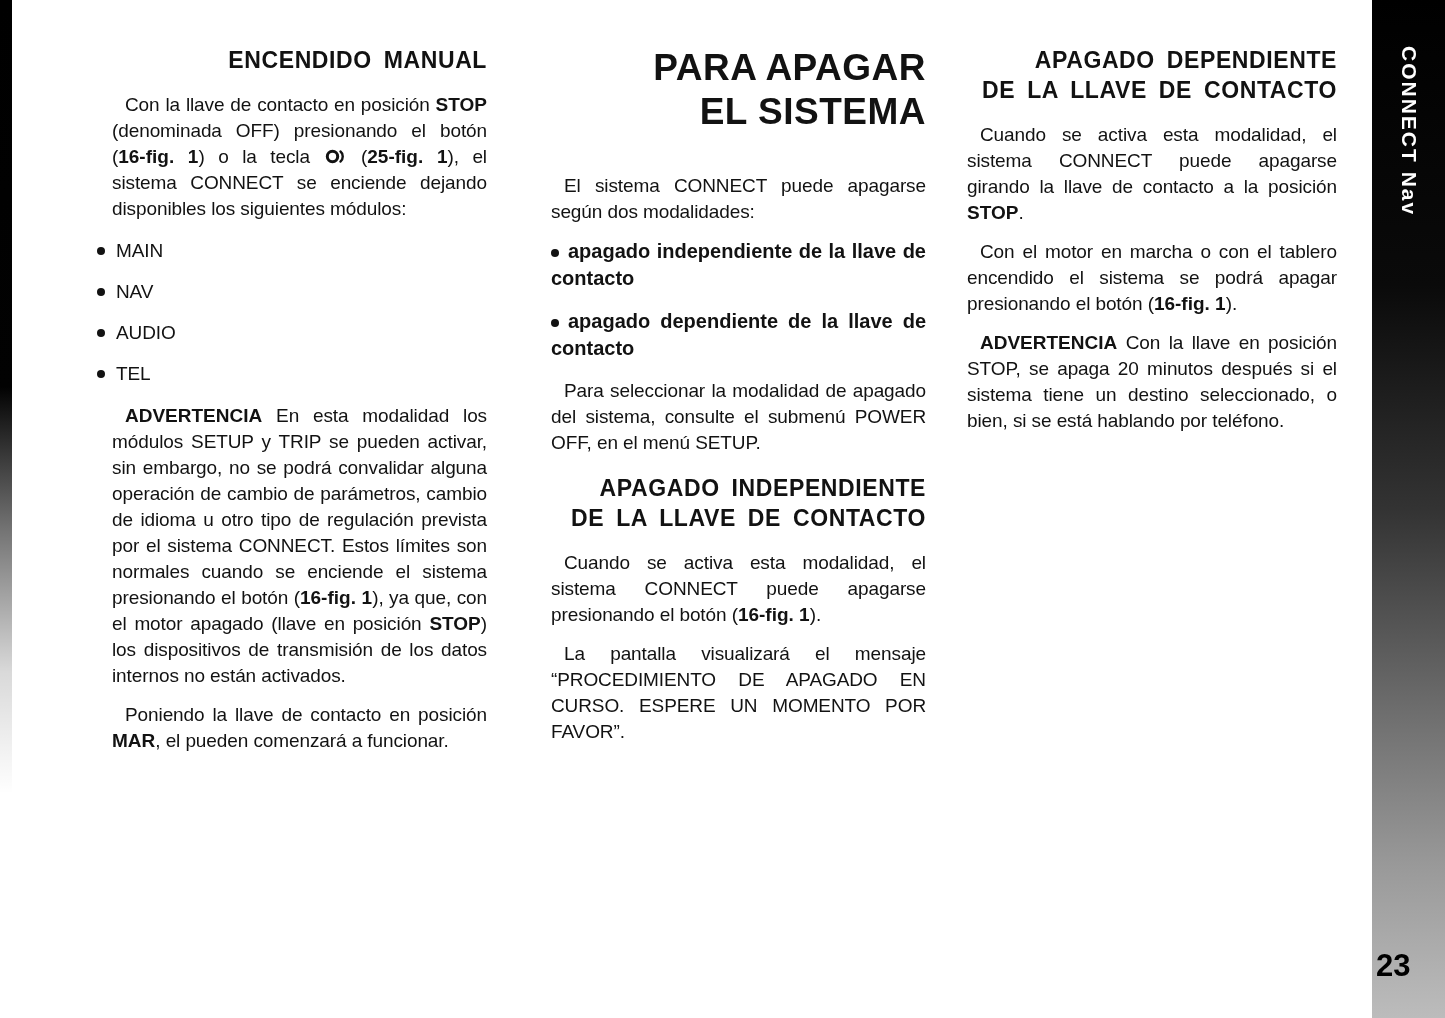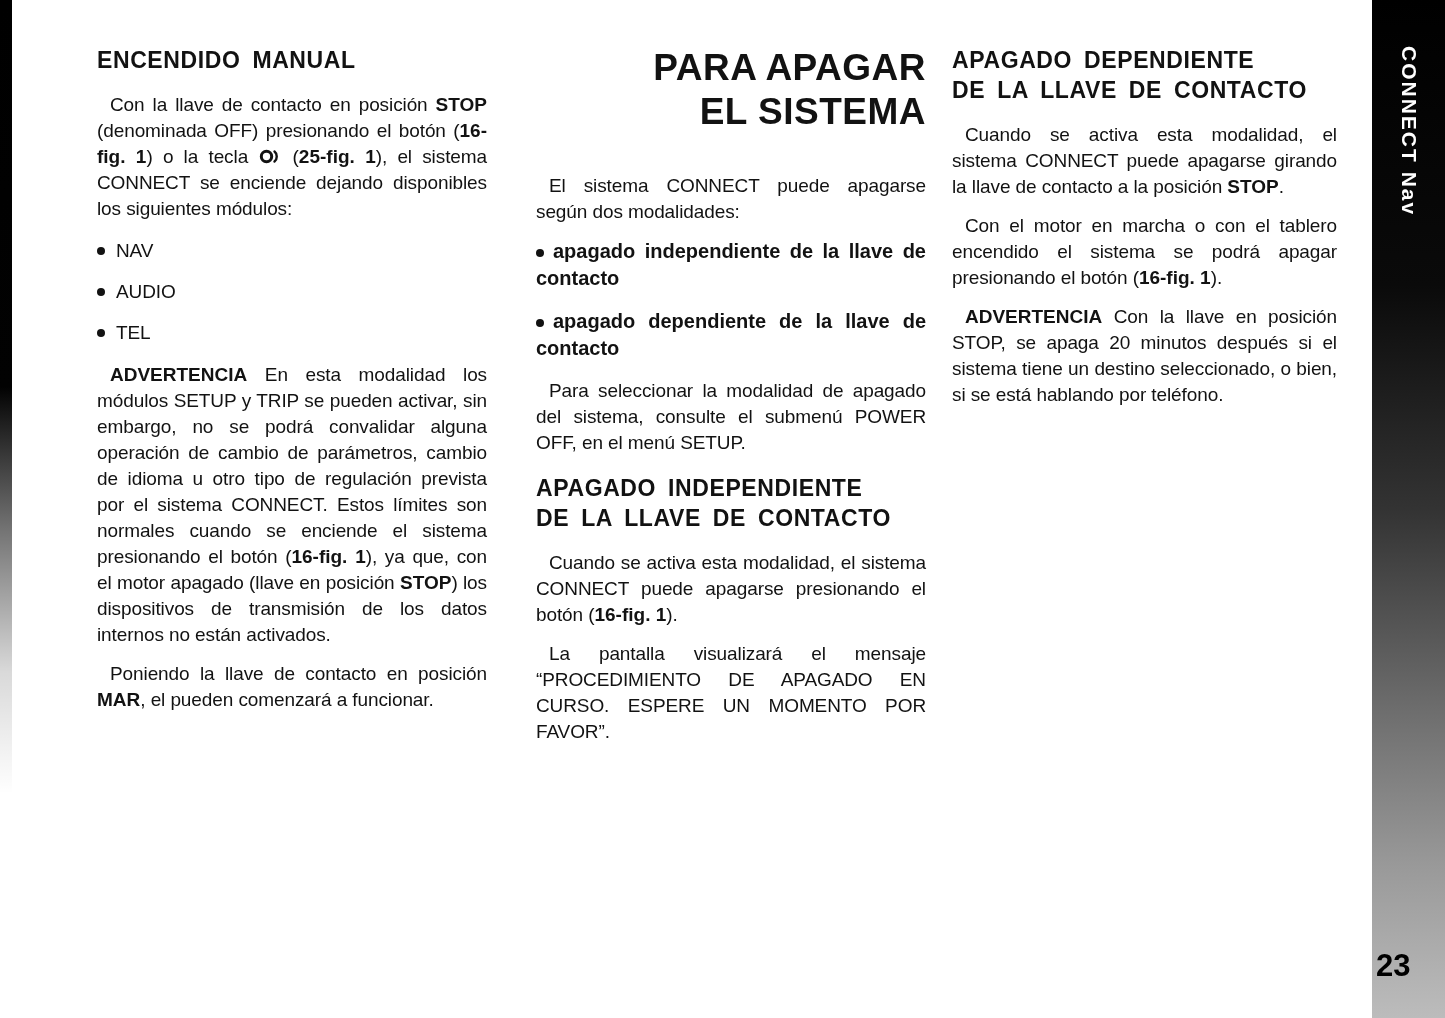--- a/index.html
+++ b/index.html
@@ -77,26 +77,26 @@
     text-align: right;
     margin: 0 0 40px 0;
   }
   .h-small {
     font-size: 23px;
     line-height: 1.3;
     font-weight: bold;
     letter-spacing: 0.6px;
     word-spacing: 5px;
     white-space: pre-line;
-    text-align: left;
+    text-align: right;
     margin: 0 0 16px 0;
   }
   .h-small.mt { margin-top: 18px; }
 
-  .para { margin: 0 0 13px 0; text-indent: 13px; }
+  .para { margin: 0 0 13px 15px; text-indent: 13px; }
   .para.no-indent { text-indent: 0; }
 
   strong { font-weight: bold; letter-spacing: 0; }
 
   .bullets { margin: 16px 0 16px 0; }
   .bullet-row {
     display: flex;
     align-items: center;
     margin-bottom: 15px;
     text-align: left;
@@ -133,20 +133,24 @@
     <h2 class="h-small">ENCENDIDO MANUAL</h2>
 
     <p class="para"><span>Con la llave de contacto en posición </span><strong>STOP</strong><span> (denominada OFF) presionando el botón (</span><strong>16-fig. 1</strong><span>) o la tecla </span><svg class="key-icon" width="22" height="17" viewBox="0 0 22 17">
           <circle cx="7.5" cy="8.5" r="5.2" fill="none" stroke="#121212" stroke-width="3"></circle>
           <path d="M15.5 3.5 C18.5 5.7, 18.5 11.3, 15.5 13.5" fill="none" stroke="#121212" stroke-width="2.4" stroke-linecap="round"></path>
         </svg><span> (</span><strong>25-fig. 1</strong><span>), el sistema CONNECT se enciende dejando disponibles los siguientes módulos:</span></p>
 
     <div class="bullets">
       <div class="bullet-row">
           <span class="dot"></span>
+          <span>MAIN</span>
+        </div>
+      <div class="bullet-row">
+          <span class="dot"></span>
           <span>NAV</span>
         </div>
       <div class="bullet-row">
           <span class="dot"></span>
           <span>AUDIO</span>
         </div>
       <div class="bullet-row">
           <span class="dot"></span>
           <span>TEL</span>
         </div>

